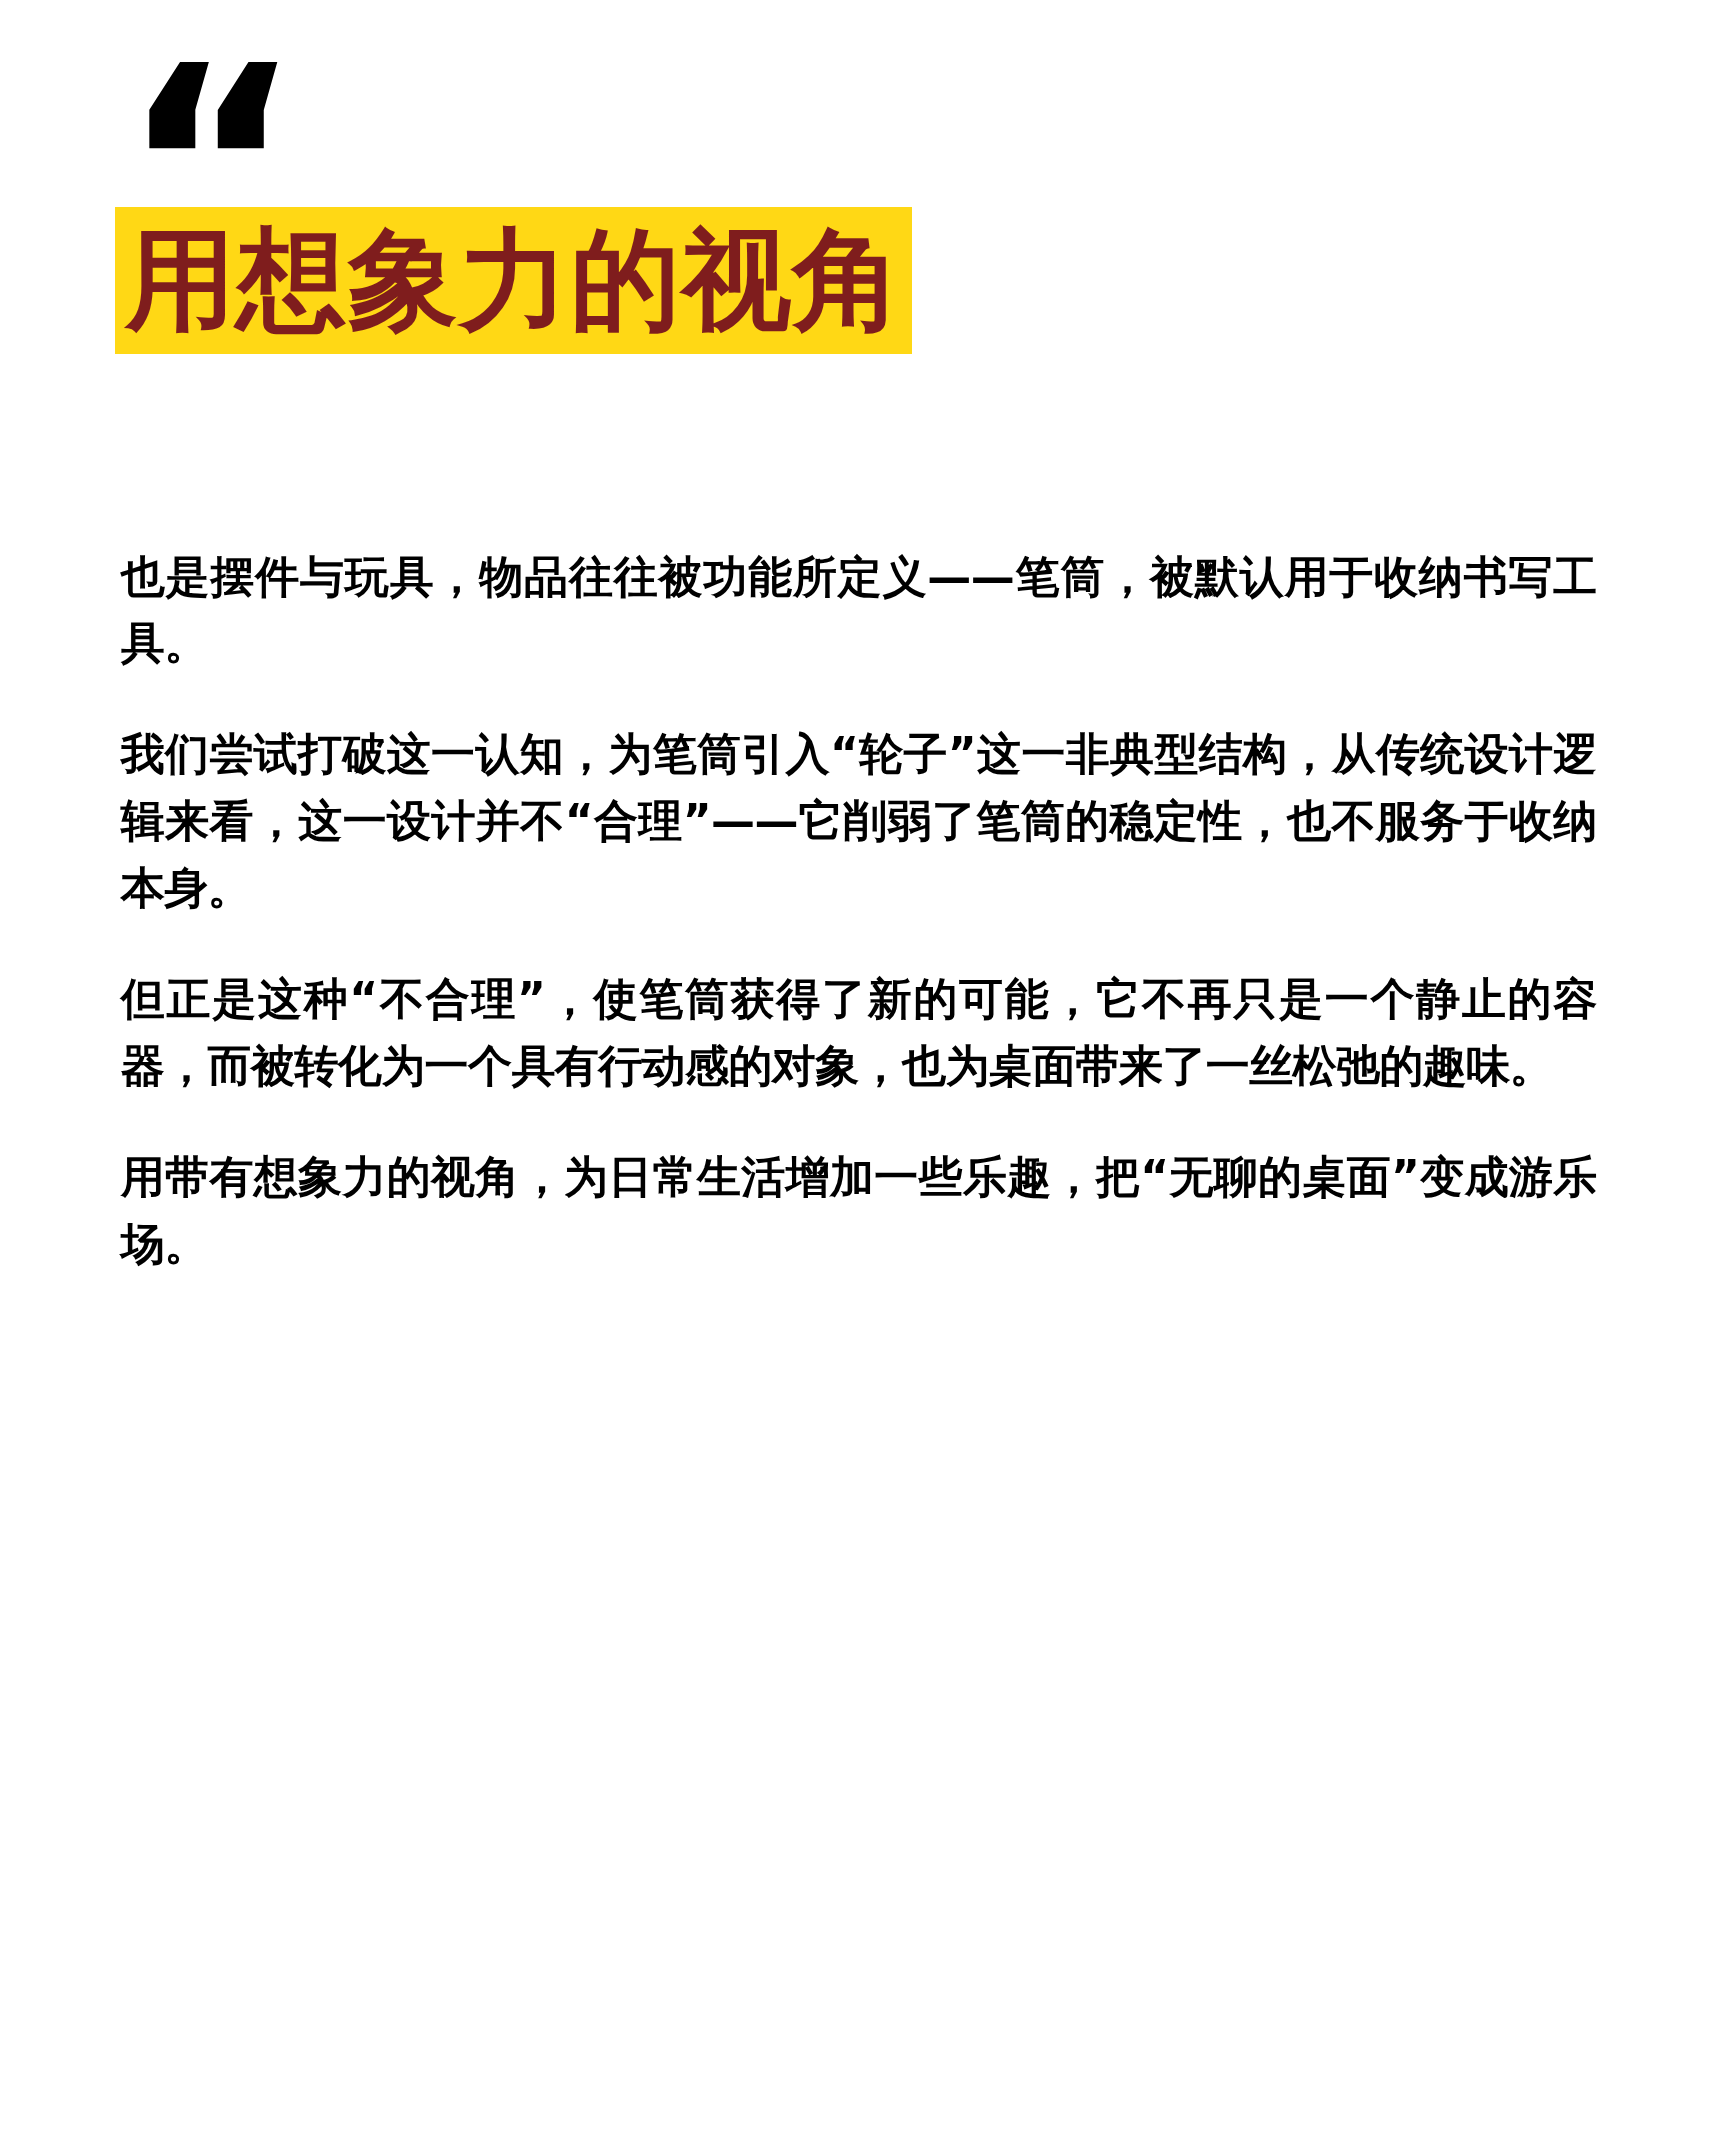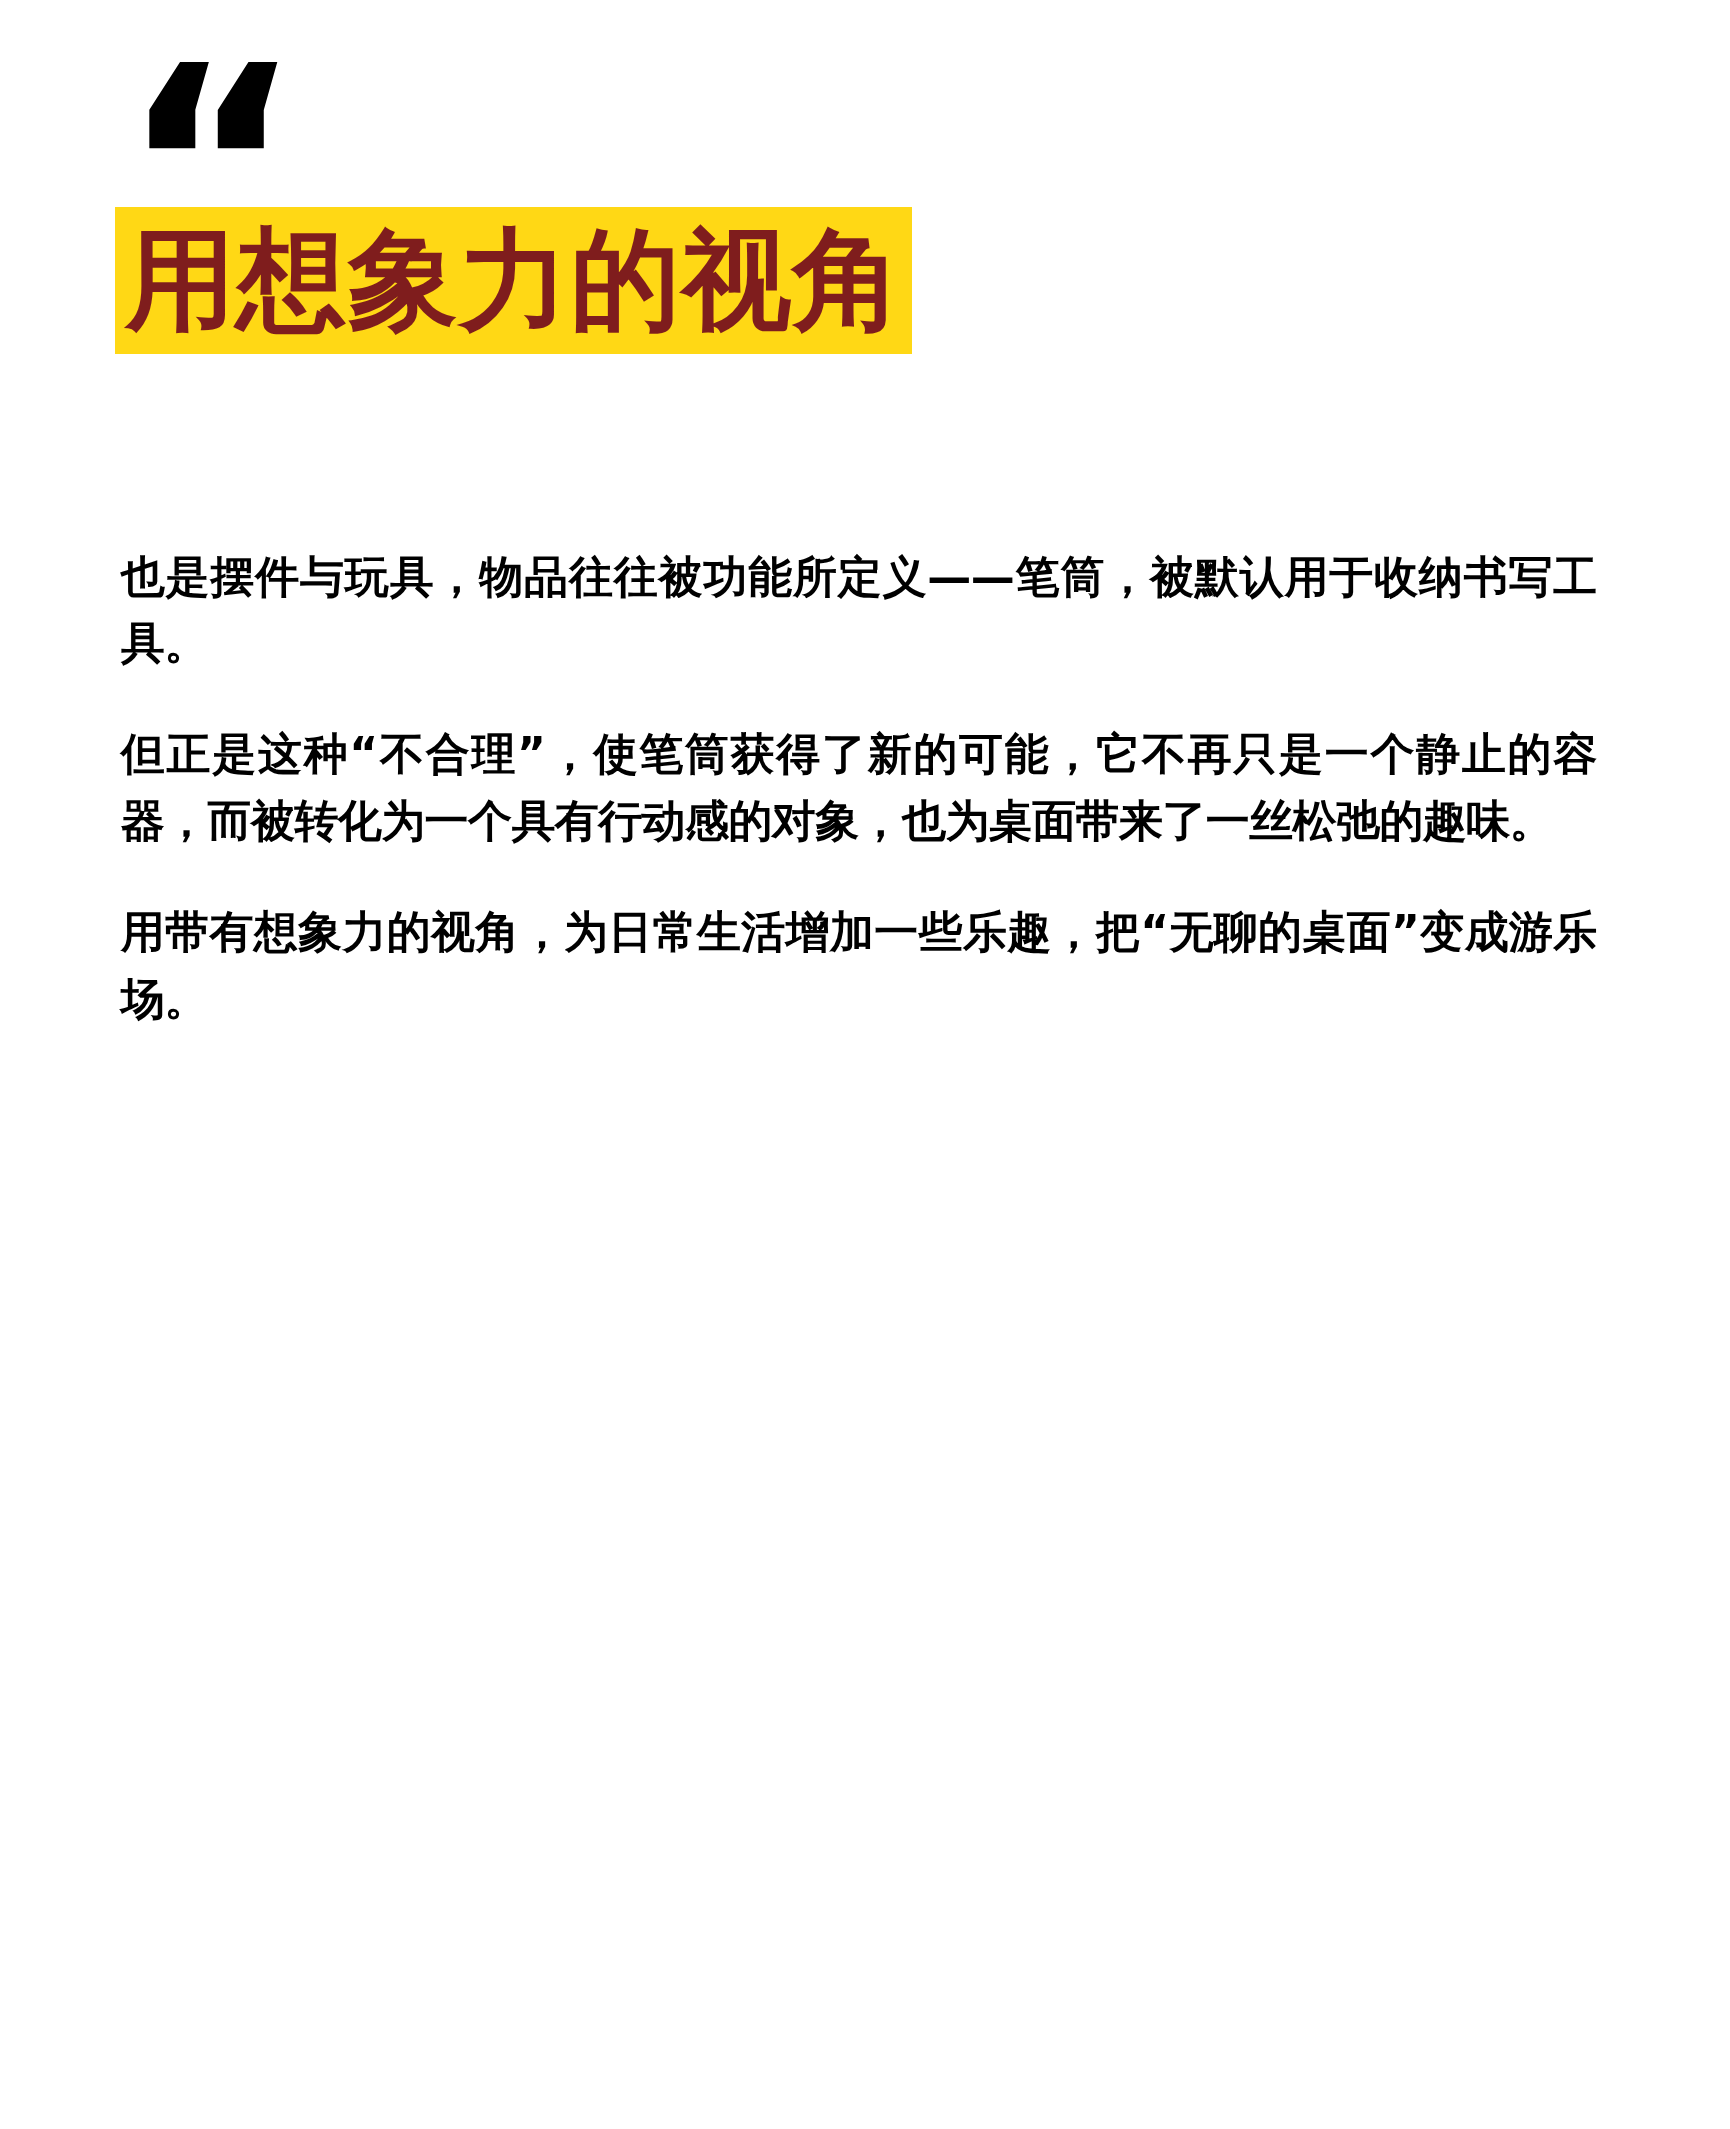--- a/index.html
+++ b/index.html
@@ -99,18 +99,19 @@
   <div class="headline">
     <span class="headline-line">用想象力的视角</span>
   </div>
 
   <div class="quote-close-wrap">
     <span class="quote-close">”</span>
   </div>
 
   <div class="body-copy">
     <p class="para">也是摆件与玩具，物品往往被功能所定义——笔筒，被默认用于收纳书写工具。</p>
+    <p class="para">我们尝试打破这一认知，为笔筒引入“轮子”这一非典型结构，从传统设计逻辑来看，这一设计并不“合理”——它削弱了笔筒的稳定性，也不服务于收纳本身。</p>
     <p class="para">但正是这种“不合理”，使笔筒获得了新的可能，它不再只是一个静止的容器，而被转化为一个具有行动感的对象，也为桌面带来了一丝松弛的趣味。</p>
     <p class="para">用带有想象力的视角，为日常生活增加一些乐趣，把“无聊的桌面”变成游乐场。</p>
   </div>
 
 </div>
 
 
 </body></html>

